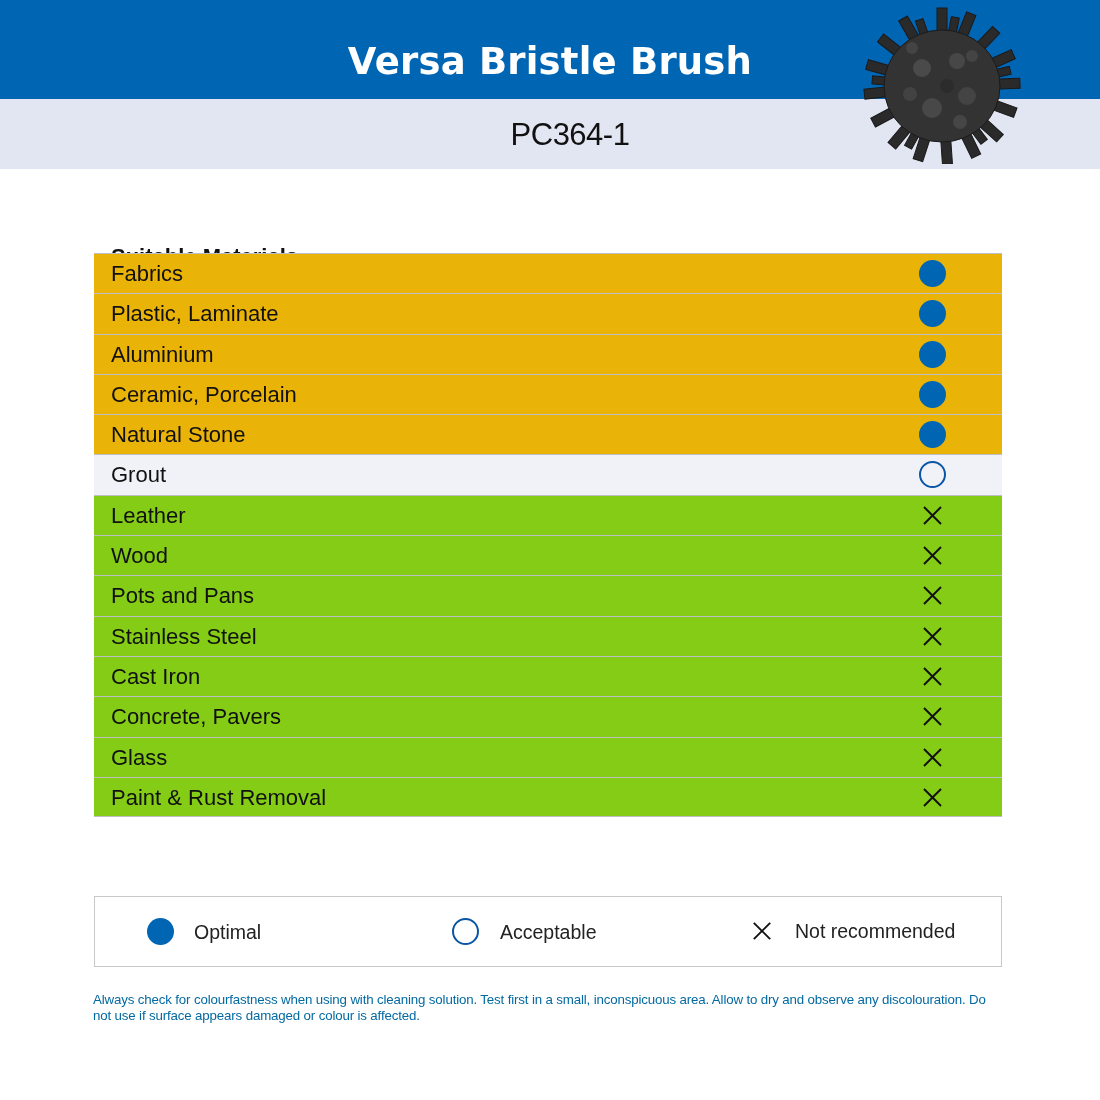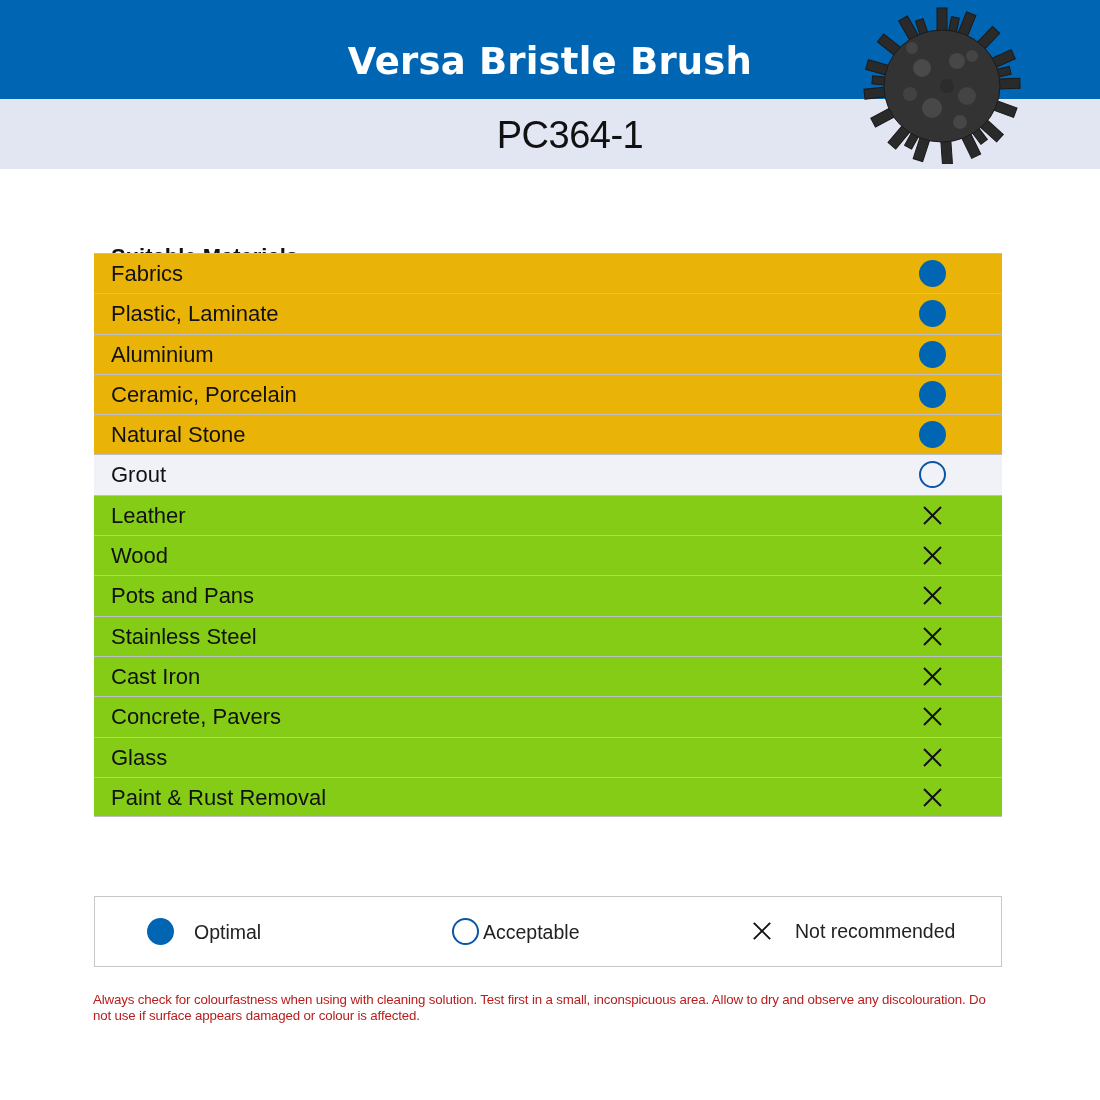--- a/index.html
+++ b/index.html
@@ -4,21 +4,21 @@
 <style>
   * { box-sizing: border-box; margin: 0; padding: 0; }
   html, body { width: 1100px; height: 1100px; background: #ffffff; overflow: hidden; }
   body { position: relative; font-family: "Liberation Sans", sans-serif; color: #111; }
 
   .header-band { position: absolute; left: 0; top: 0; width: 1100px; height: 99px; background: #0065b3; }
   .title { position: absolute; left: 0; top: 38px; width: 1100px; text-align: center; color: #fff;
     font-family: "DejaVu Sans", sans-serif; font-weight: bold; font-size: 37px; letter-spacing: 0.2px; line-height: 48px; }
   .sub-band { position: absolute; left: 0; top: 99px; width: 1100px; height: 70px; background: #e2e5f2; }
   .sku { position: absolute; left: 0; top: 116px; width: 1100px; text-align: center; color: #111;
-    font-size: 38px; line-height: 38px; letter-spacing: -0.5px; padding-left: 40px; }
+    font-size: 31px; line-height: 38px; letter-spacing: -0.5px; padding-left: 40px; }
 
   .product-image { position: absolute; left: 862px; top: 6px; width: 160px; height: 158px; }
 
   .section-title { position: absolute; left: 111px; top: 219px; font-weight: bold; font-size: 22px; line-height: 28px; color: #111; margin-top: 24px; }
 
   .table { position: absolute; left: 94px; top: 253px; width: 908px; }
   .row { position: relative; height: 40.3px; border-top: 1.5px solid #bcbfc6; display: flex; align-items: center; }
   .row:last-child { border-bottom: 1.5px solid #bcbfc6; }
   .row.optimal { background: #eab308; }
   .row.acceptable { background: #f1f2f8; }
@@ -27,21 +27,21 @@
   .row-rating { position: absolute; left: 825px; top: 6px; width: 28px; height: 28px; }
 
   .dot-filled { width: 27px; height: 27px; border-radius: 50%; background: #0065b3; }
   .dot-empty { width: 27px; height: 27px; border-radius: 50%; border: 2.5px solid #0a55a5; background: transparent; }
   .x-mark { width: 27px; height: 27px; }
 
   .legend { position: absolute; left: 94px; top: 896px; width: 908px; height: 71px; border: 1.5px solid #c8c8c8; }
   .legend-item { position: absolute; top: 21px; display: flex; align-items: center; }
   .legend-item .label { font-size: 19.5px; line-height: 26px; color: #222; margin-left: 20px; }
 
-  .disclaimer { position: absolute; left: 93px; top: 992px; width: 900px; font-size: 13.3px; line-height: 16px; color: #b91c1c; letter-spacing: -0.15px; }
+  .disclaimer { position: absolute; left: 93px; top: 992px; width: 900px; font-size: 13.3px; line-height: 16px; color: #0369a1; letter-spacing: -0.15px; }
 </style>
 </head>
 <body>
 
 <div class="header-band"></div>
 <div class="title">Versa Bristle Brush</div>
 <div class="sub-band"></div>
 <div class="sku">PC364-1</div>
 
 <svg class="product-image" viewBox="0 0 160 158">
@@ -180,21 +180,21 @@
     </div>
   </div>
 
 <div class="legend">
   <div class="legend-item" style="left:52px;">
     <div class="dot-filled"></div>
     <span class="label">Optimal</span>
   </div>
   <div class="legend-item" style="left:357px;">
     <div class="dot-empty"></div>
-    <span class="label" style="margin-left:4px;">Acceptable</span>
+    <span class="label" style="margin-left:21px;">Acceptable</span>
   </div>
   <div class="legend-item" style="left:654px;">
     <svg class="x-mark" viewBox="0 0 27 27" style="width:26px;height:26px;">
       <line x1="5" y1="5" x2="22" y2="22" stroke="#111" stroke-width="2"></line>
       <line x1="22" y1="5" x2="5" y2="22" stroke="#111" stroke-width="2"></line>
     </svg>
     <span class="label">Not recommended</span>
   </div>
 </div>
 

